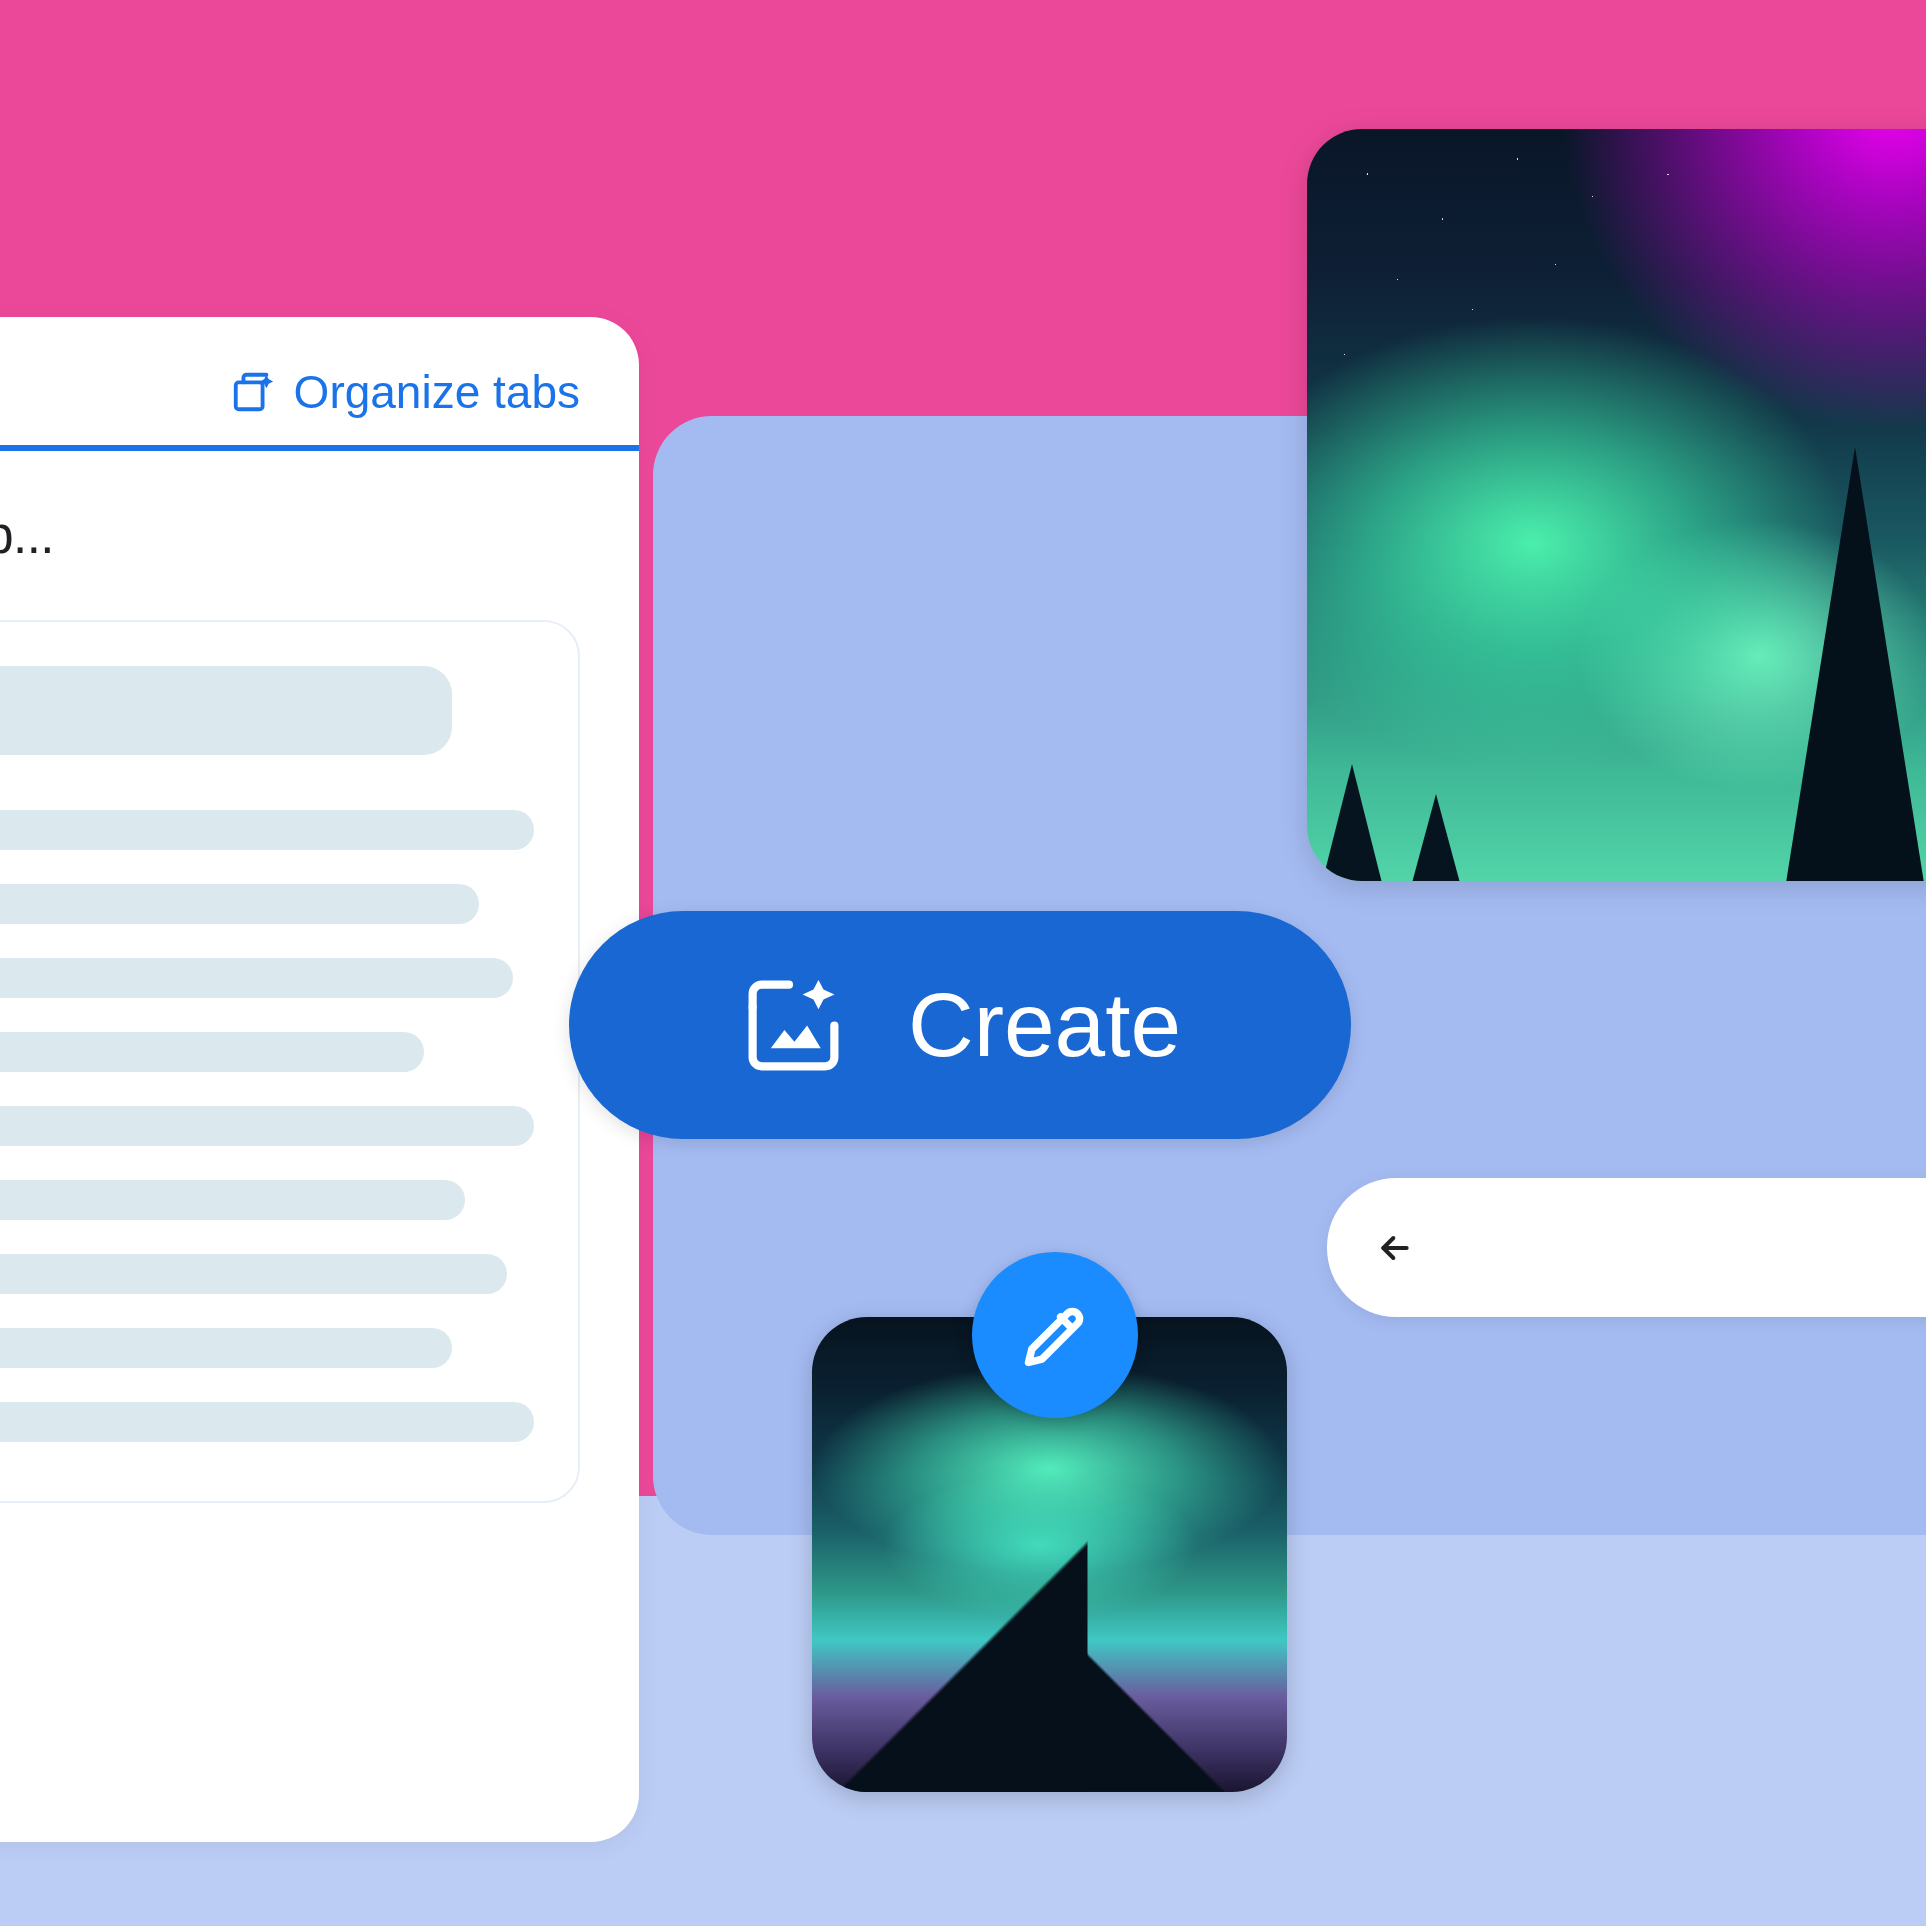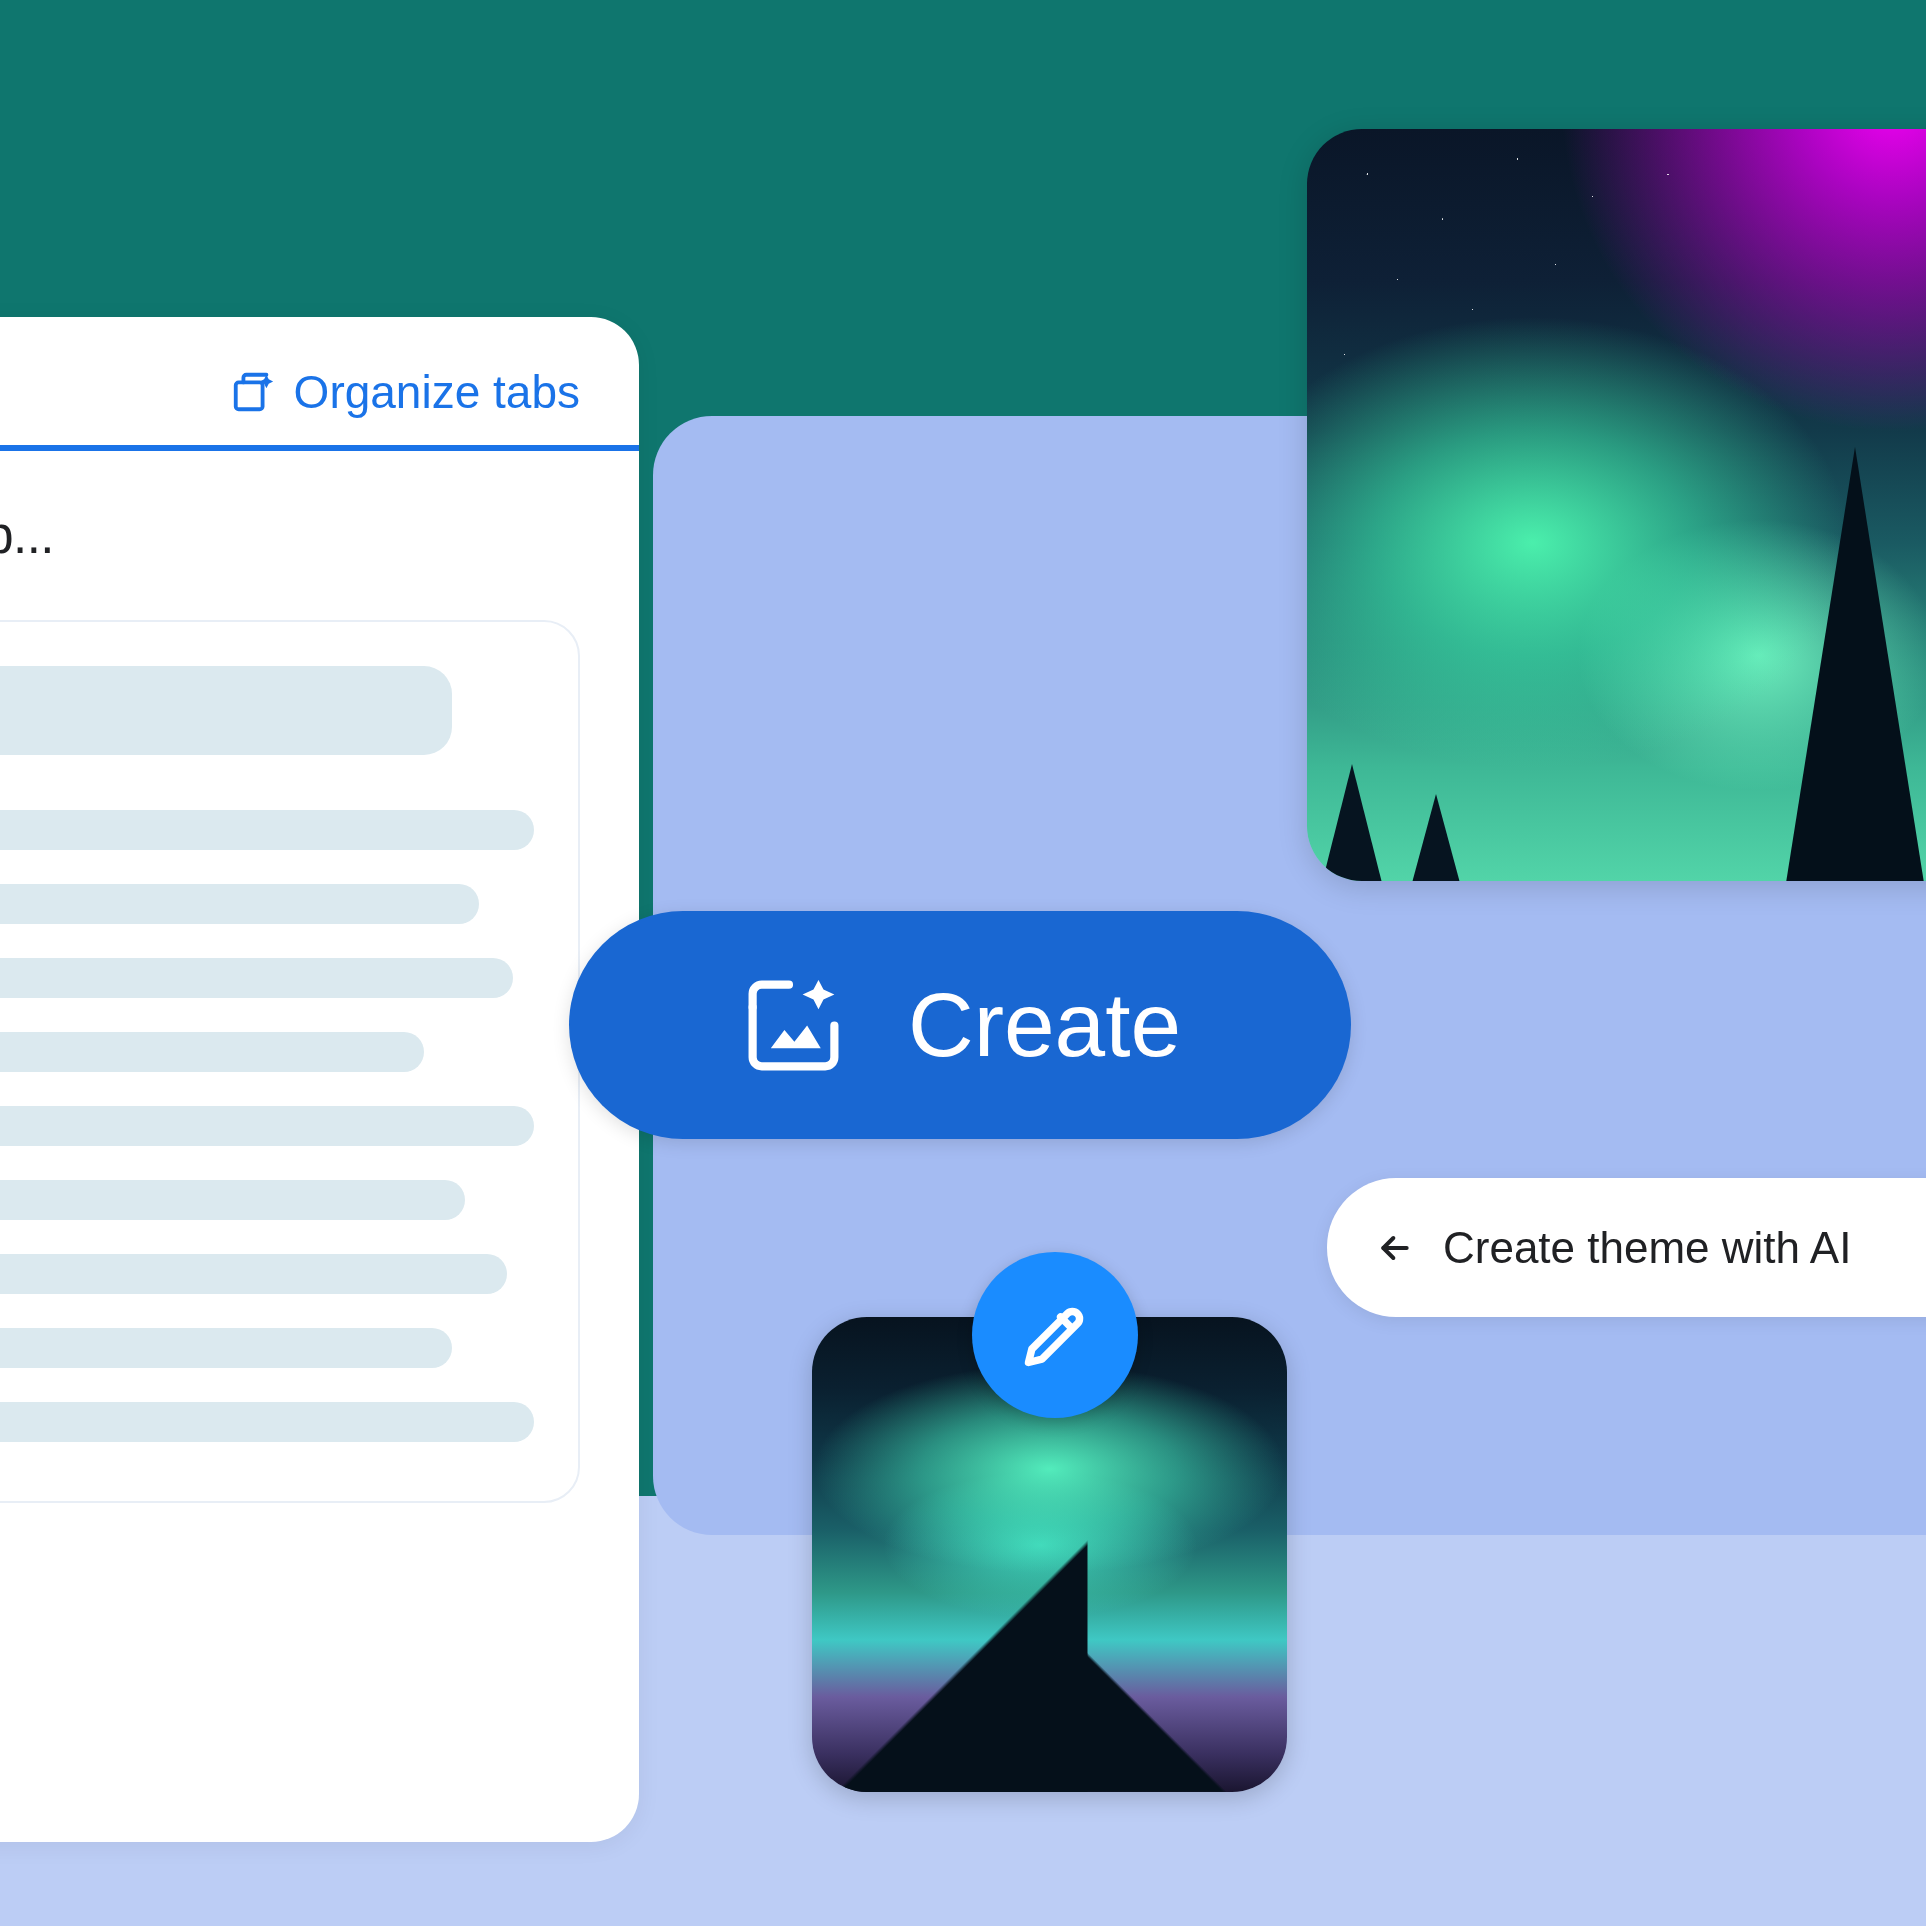--- a/index.html
+++ b/index.html
@@ -6,21 +6,21 @@
   html, body { width: 100%; height: 100%; }
   body {
     font-family: "Google Sans", "Helvetica Neue", Arial, sans-serif;
     background: #bccdf5;
     overflow: hidden;
   }
   .stage {
     position: relative;
     width: 1927px;
     height: 1496px;
-    background: #0f766e;
+    background: #ec4899;
   }
 
   
   .mid-panel {
     position: absolute;
     left: 653px;
     top: 416px;
     width: 1386px;
     height: 1119px;
     background: #a4bbf2;
@@ -270,21 +270,20 @@
     <span>Create</span>
   </div>
 
   <div class="theme-pill">
     <span class="arrow-icon">
       <svg width="40" height="40" viewBox="0 0 24 24" fill="none" stroke="#202124" stroke-width="2.4" stroke-linecap="round" stroke-linejoin="round">
         <path d="M19 12H5"></path>
         <path d="M11 18l-6-6 6-6"></path>
       </svg>
     </span>
-    <span>Create theme with AI</span>
   </div>
 
   <div class="small-aurora-wrap">
     <div class="small-aurora"></div>
     <div class="edit-badge">
       <span>
         <svg width="81" height="81" viewBox="0 0 24 24" fill="none" stroke="#ffffff" stroke-width="2.2" stroke-linecap="round" stroke-linejoin="round">
           <path d="M4 20l4-1 10.5-10.5a2.12 2.12 0 0 0-3-3L5 16l-1 4z"></path>
           <path d="M13.5 6.5l3 3"></path>
         </svg>

